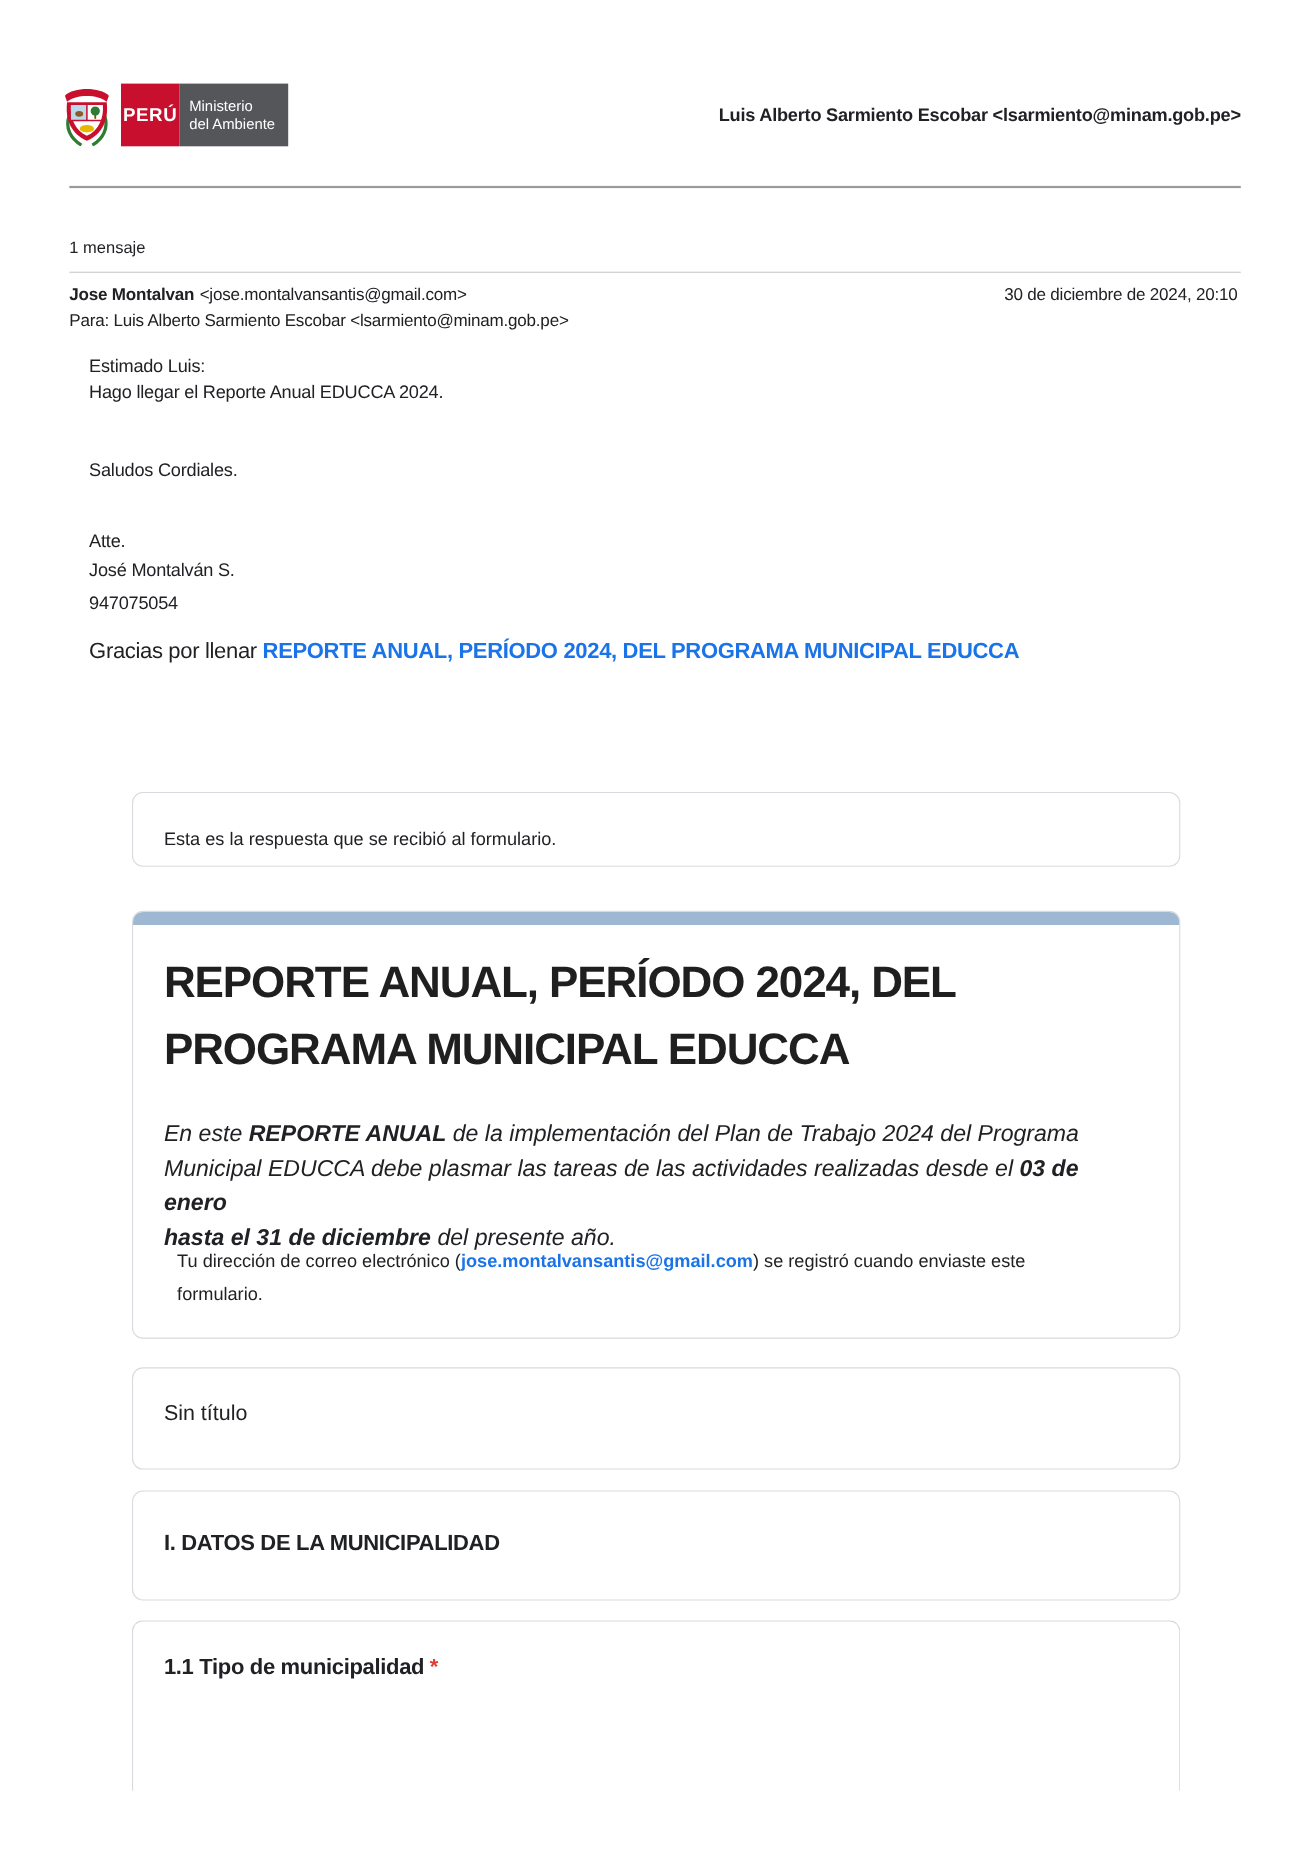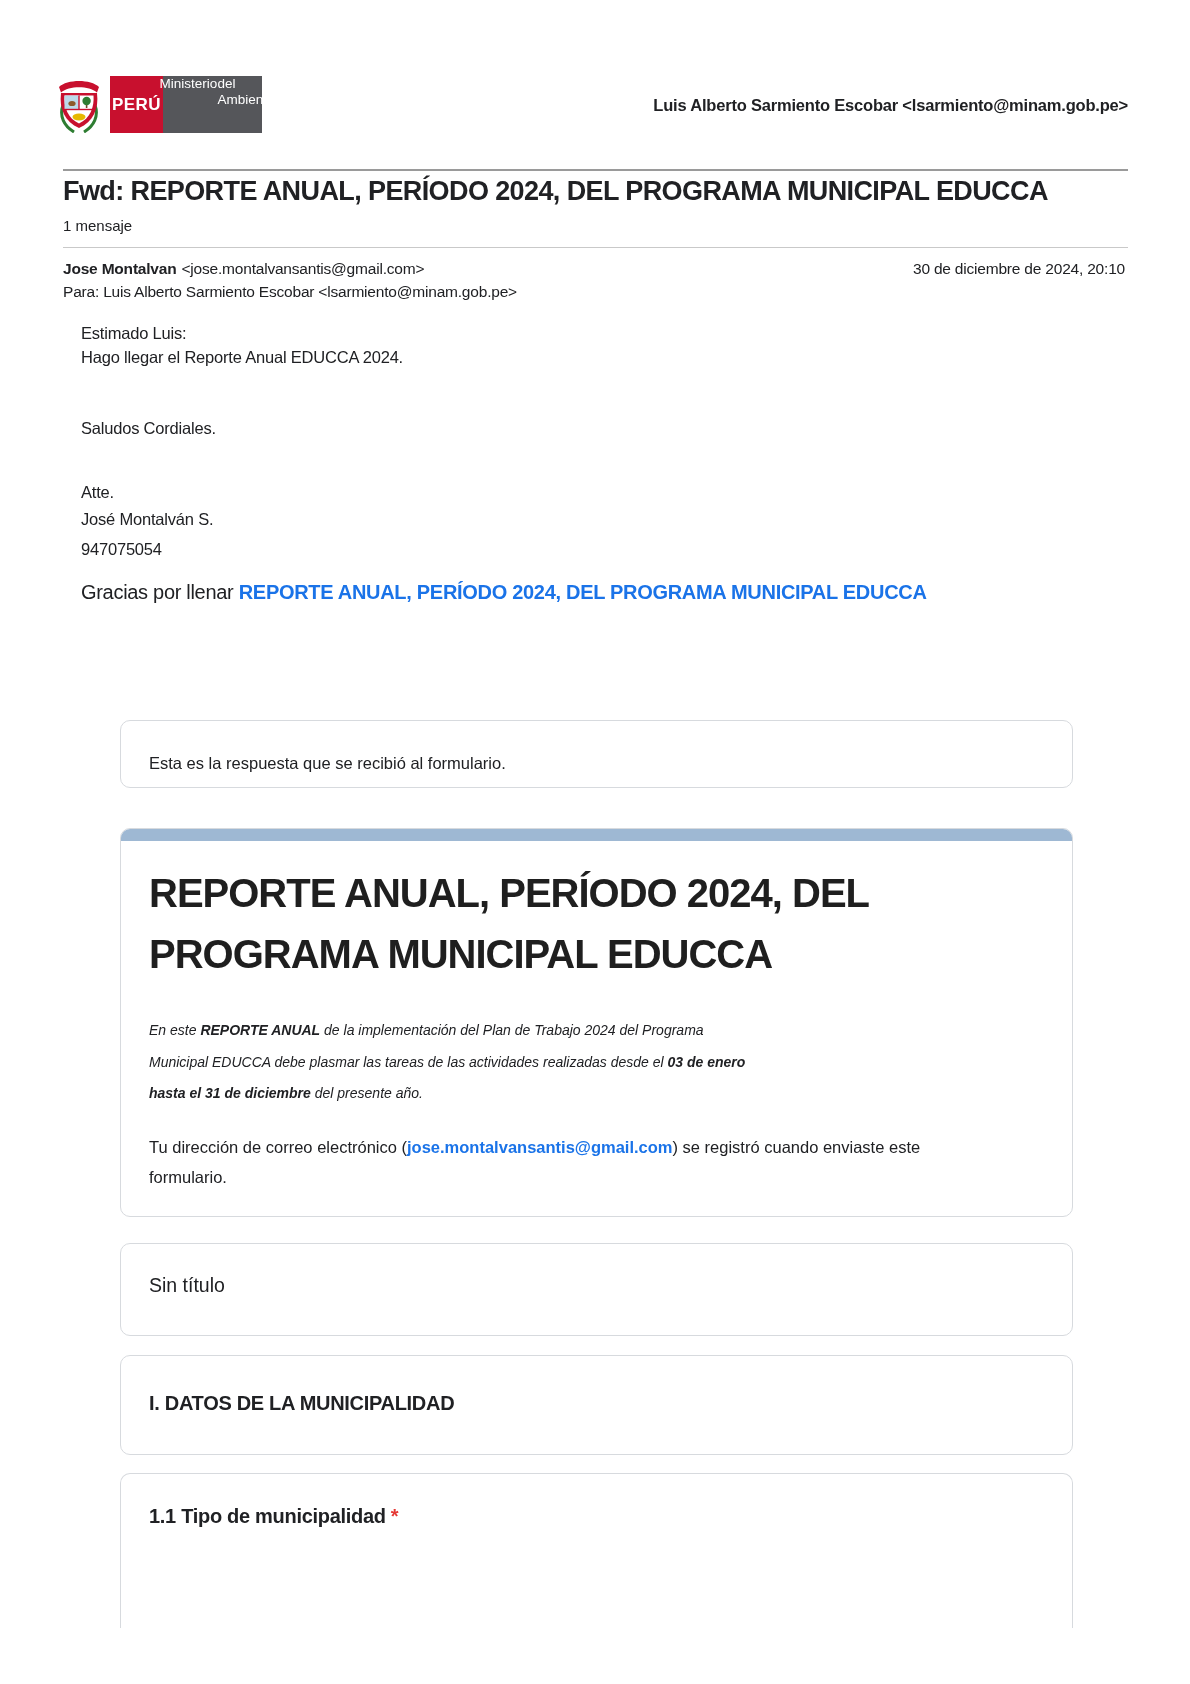--- a/index.html
+++ b/index.html
@@ -5,21 +5,21 @@
   html,body{margin:0;padding:0;background:#ffffff;}
   .page{position:relative;width:1190px;height:1684px;background:#fff;overflow:hidden;
         font-family:"Liberation Sans","DejaVu Sans",sans-serif;color:#202124;}
 
   
   .logo{position:absolute;left:56px;top:76px;height:57px;display:flex;align-items:stretch;}
   .logo svg{width:46px;height:57px;display:block;margin-right:8px;}
   .logo-red{width:53px;background:#c8102e;color:#fff;display:flex;align-items:center;justify-content:center;
             font-weight:bold;font-size:17px;letter-spacing:.5px;}
   .logo-gray{width:99px;background:#55565a;color:#fff;font-size:13.5px;line-height:16px;
-             display:flex;flex-direction:row;justify-content:center;padding-left:9px;box-sizing:border-box;}
+             display:flex;flex-direction:column;justify-content:center;padding-left:9px;box-sizing:border-box;}
   .account{position:absolute;top:96px;right:62px;font-size:16.5px;font-weight:bold;letter-spacing:-0.2px;}
 
   .hr{position:absolute;left:63px;width:1065px;}
   .hr1{top:169px;height:2px;background:#9a9a9a;}
   .hr2{top:247px;height:1px;background:#c9c9c9;}
 
   .subject{position:absolute;left:63px;top:176px;width:1065px;margin:0;
            font-size:27px;font-weight:bold;letter-spacing:-0.6px;white-space:nowrap;}
   .msg-count{position:absolute;left:63px;top:217px;font-size:15px;}
 
@@ -42,23 +42,23 @@
   
   .card{position:absolute;left:120px;width:953px;background:#fff;box-sizing:border-box;
         border:1.5px solid #d7dade;border-radius:10px;}
   .notice-card{top:720px;height:68px;padding:33px 28px 0;font-size:16.5px;}
 
   .form-card{top:828px;height:389px;overflow:hidden;}
   .form-bar{position:absolute;left:-1.5px;top:-1.5px;right:-1.5px;height:13px;background:#9eb8d3;
             border-radius:10px 10px 0 0;}
   .form-title{position:absolute;left:28px;top:34px;width:830px;margin:0;
               font-size:40px;line-height:61px;font-weight:bold;letter-spacing:-1px;color:#1f1f1f;}
-  .form-desc{position:absolute;left:28px;top:186px;width:845px;font-size:14px;font-style:italic;line-height:31.5px;}
+  .form-desc{position:absolute;left:28px;top:186px;width:845px;font-size:21px;font-style:italic;line-height:31.5px;}
   .form-desc .bb{font-weight:bold;}
-  .email-note{position:absolute;left:28px;top:303px;width:780px;font-size:16.5px;line-height:30px;}
+  .email-note{position:absolute;left:40px;top:303px;width:780px;font-size:16.5px;line-height:30px;}
   .email-note a{color:#1a73e8;font-weight:bold;text-decoration:none;}
 
   .sin-card{top:1243px;height:93px;padding:30px 28px 0;font-size:19.5px;}
   .sec1-card{top:1355px;height:100px;padding:36px 28px 0;font-size:20px;font-weight:bold;letter-spacing:-0.3px;}
   .q-card{top:1473px;height:155px;padding:31px 28px 0;font-size:20px;font-weight:bold;letter-spacing:-0.3px;
           border-bottom:none;border-radius:10px 10px 0 0;}
   .req{color:#e53935;margin-left:5px;font-weight:bold;}
 </style>
 </head>
 <body>
@@ -84,21 +84,20 @@
     <div class="logo-gray">
       <span>Ministerio</span>
       <span>del Ambiente</span>
     </div>
   </div>
 
   <div class="account">Luis Alberto Sarmiento Escobar &lt;lsarmiento@minam.gob.pe&gt;</div>
 
   <div class="hr hr1"></div>
 
-  <h1 class="subject">Fwd: REPORTE ANUAL, PERÍODO 2024, DEL PROGRAMA MUNICIPAL EDUCCA</h1>
   <div class="msg-count">1 mensaje</div>
 
   <div class="hr hr2"></div>
 
   <div class="from-row">
     <div>
       <span class="from-name">Jose Montalvan</span><span class="from-email">&lt;jose.montalvansantis@gmail.com&gt;</span>
     </div>
     <div>30 de diciembre de 2024, 20:10</div>
   </div>

